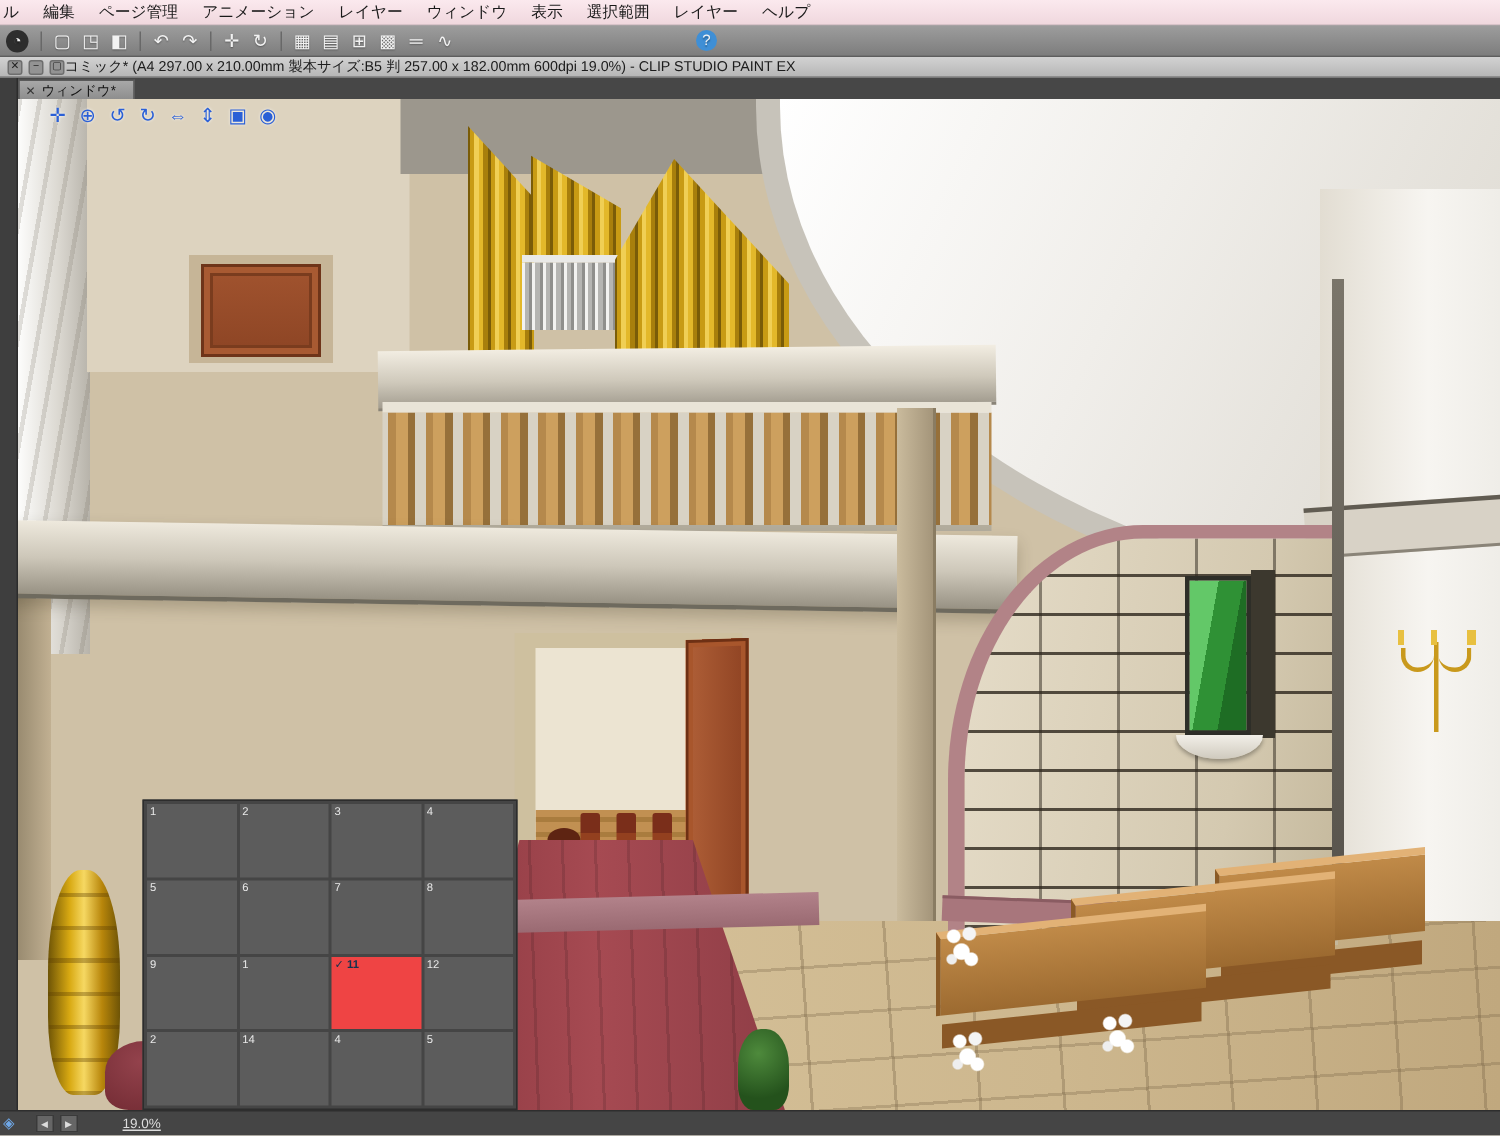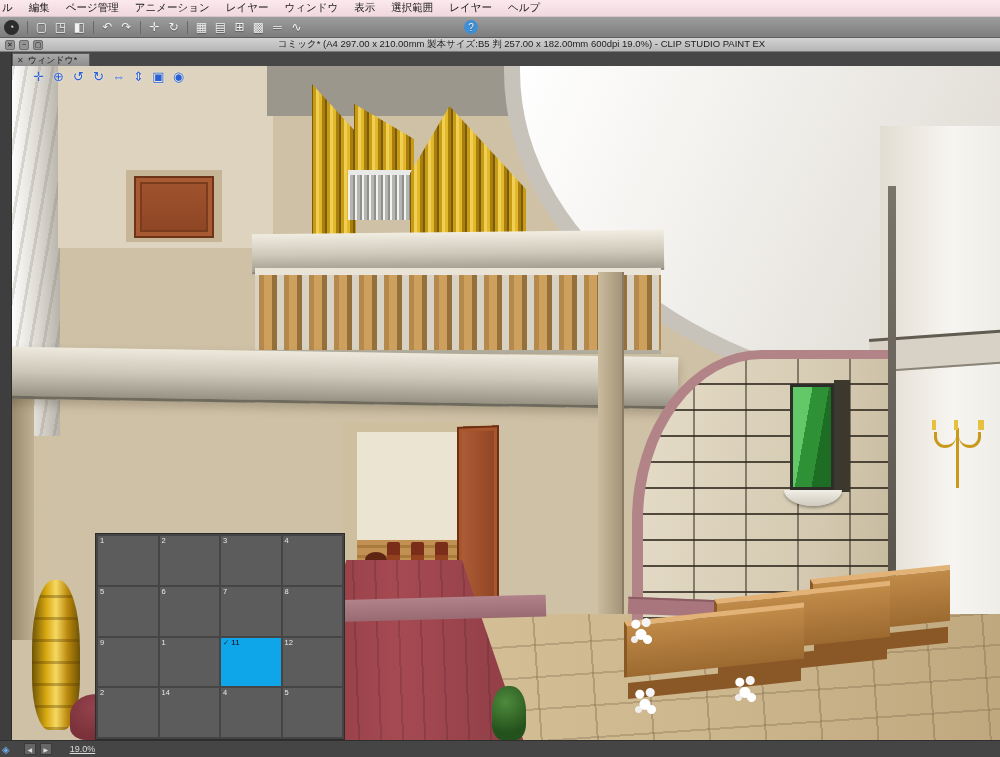--- a/index.html
+++ b/index.html
@@ -21,21 +21,21 @@
   .ic.logo { width:15px; height:15px; background:#2d2d2d; border-radius:50%; font-size:9px; margin-right:4px; }
   .ic.help { width:14px; height:14px; background:#3f8fd6; border-radius:50%; font-size:10px; margin-left:158px; }
   .sep { width:1px; height:13px; background:#686868; margin:0 4px; }
 
   
   .titlebar { height:14px; background:linear-gradient(#d2d2d2,#b6b6b6); display:flex; align-items:center;
     border-bottom:1px solid #7a7a7a; font-size:9.5px; color:#1c1c1c; }
   .winctl { display:flex; gap:4px; margin-left:5px; }
   .winctl span { width:10px; height:10px; background:#939393; border:1px solid #6e6e6e; color:#222;
     font-size:7px; line-height:8px; text-align:center; border-radius:2px; }
-  .doc-title { flex:1; text-align:center; white-space:nowrap; overflow:hidden; }
+  .doc-title { flex:1; text-align:left; white-space:nowrap; overflow:hidden; }
 
   
   .main { flex:1; display:flex; min-height:0; }
   .left-strip { width:12px; background:#3e3e3e; border-right:1px solid #2c2c2c; }
   .canvas-col { flex:1; display:flex; flex-direction:column; min-width:0; }
   .tabbar { height:14px; background:#474747; display:flex; align-items:flex-end; }
   .tab { height:13px; background:linear-gradient(#a8a8a8,#8e8e8e); color:#111; font-size:9px;
     display:flex; align-items:center; gap:4px; padding:0 12px 0 4px; border:1px solid #5a5a5a; border-bottom:none; }
   .tab .x { font-size:8px; color:#333; }
 
@@ -156,42 +156,42 @@
 
   .camera-toolbar { left:18px; top:2px; display:flex; gap:3px; position:absolute; }
   .camera-toolbar span { width:17px; height:17px; display:flex; align-items:center; justify-content:center;
     color:#2a5fd6; font-size:13px; text-shadow:0 0 2px rgba(255,255,255,.95); }
 
   
   .thumb-panel { left:83px; top:467px; width:250px; height:207px; background:#454545;
     border:1px solid #2d2d2d; display:grid; grid-template-columns:repeat(4,1fr);
     grid-template-rows:repeat(4,1fr); gap:2px; padding:2px; }
   .thumb-cell { position:relative!important; background:#5c5c5c; display:flex; flex-direction:column; }
-  .thumb-cell.selected { background:#0ea5e9; }
+  .thumb-cell.selected { background:#ef4444; }
   .thumb-num { height:10px; font-size:7.5px; color:#e8e8e8; padding:1px 2px; line-height:8px; }
   .thumb-cell.selected .thumb-num { color:#14324e; font-weight:bold; }
   .thumb-img { flex:1; margin:0 1px 1px; }
   .v-nave { background:linear-gradient(90deg,transparent 42%,rgba(156,66,72,.95) 42% 58%,transparent 58%) 0 100%/100% 62% no-repeat,
       linear-gradient(#aba394,#dcd2bd 40%,#cdbe9e); }
   .v-warm { background:linear-gradient(90deg,transparent 40%,rgba(220,170,120,.6) 40% 60%,transparent 60%) 0 100%/100% 55% no-repeat,
       linear-gradient(#6e3a26,#a0522d 55%,#7a3a22); }
   .v-plain { background:linear-gradient(#d7cebc,#c9bda4 70%,#b5a488); }
   .v-dark { background:linear-gradient(#6a6258,#4a443c 60%,#3a342c); }
   .v-garden { background:radial-gradient(circle at 30% 50%,#2e5a24 0 6px,transparent 7px),
       radial-gradient(circle at 70% 55%,#2e5a24 0 6px,transparent 7px),
       linear-gradient(#c3cfae 0 40%,#5a8a46 40% 70%,#3e6a30 70%); }
   .thumb-cell.selected .thumb-img { background:linear-gradient(#d2e4f2,#a8c8de 60%,#8fb4cf); }
 
   
   .statusbar { height:17px; background:#454545; border-top:1px solid #2e2e2e; display:flex;
     align-items:center; gap:4px; padding-left:2px; color:#ddd; font-size:9px; }
   .statusbar .nav { width:12px; height:12px; background:#666; border:1px solid #3a3a3a; color:#ddd;
     font-size:6px; display:flex; align-items:center; justify-content:center; }
   .navigator-ic { color:#6fa8e8; font-size:10px; margin-right:10px; }
-  .zoom-label { margin-left:14px;text-decoration:underline; }
+  .zoom-label { margin-left:26px;text-decoration:underline; }
 </style>
 </head>
 <body>
 
 <div class="app">
 
   <div class="menubar">
     <span>ル</span>
     <span>編集</span>
     <span>ページ管理</span>

